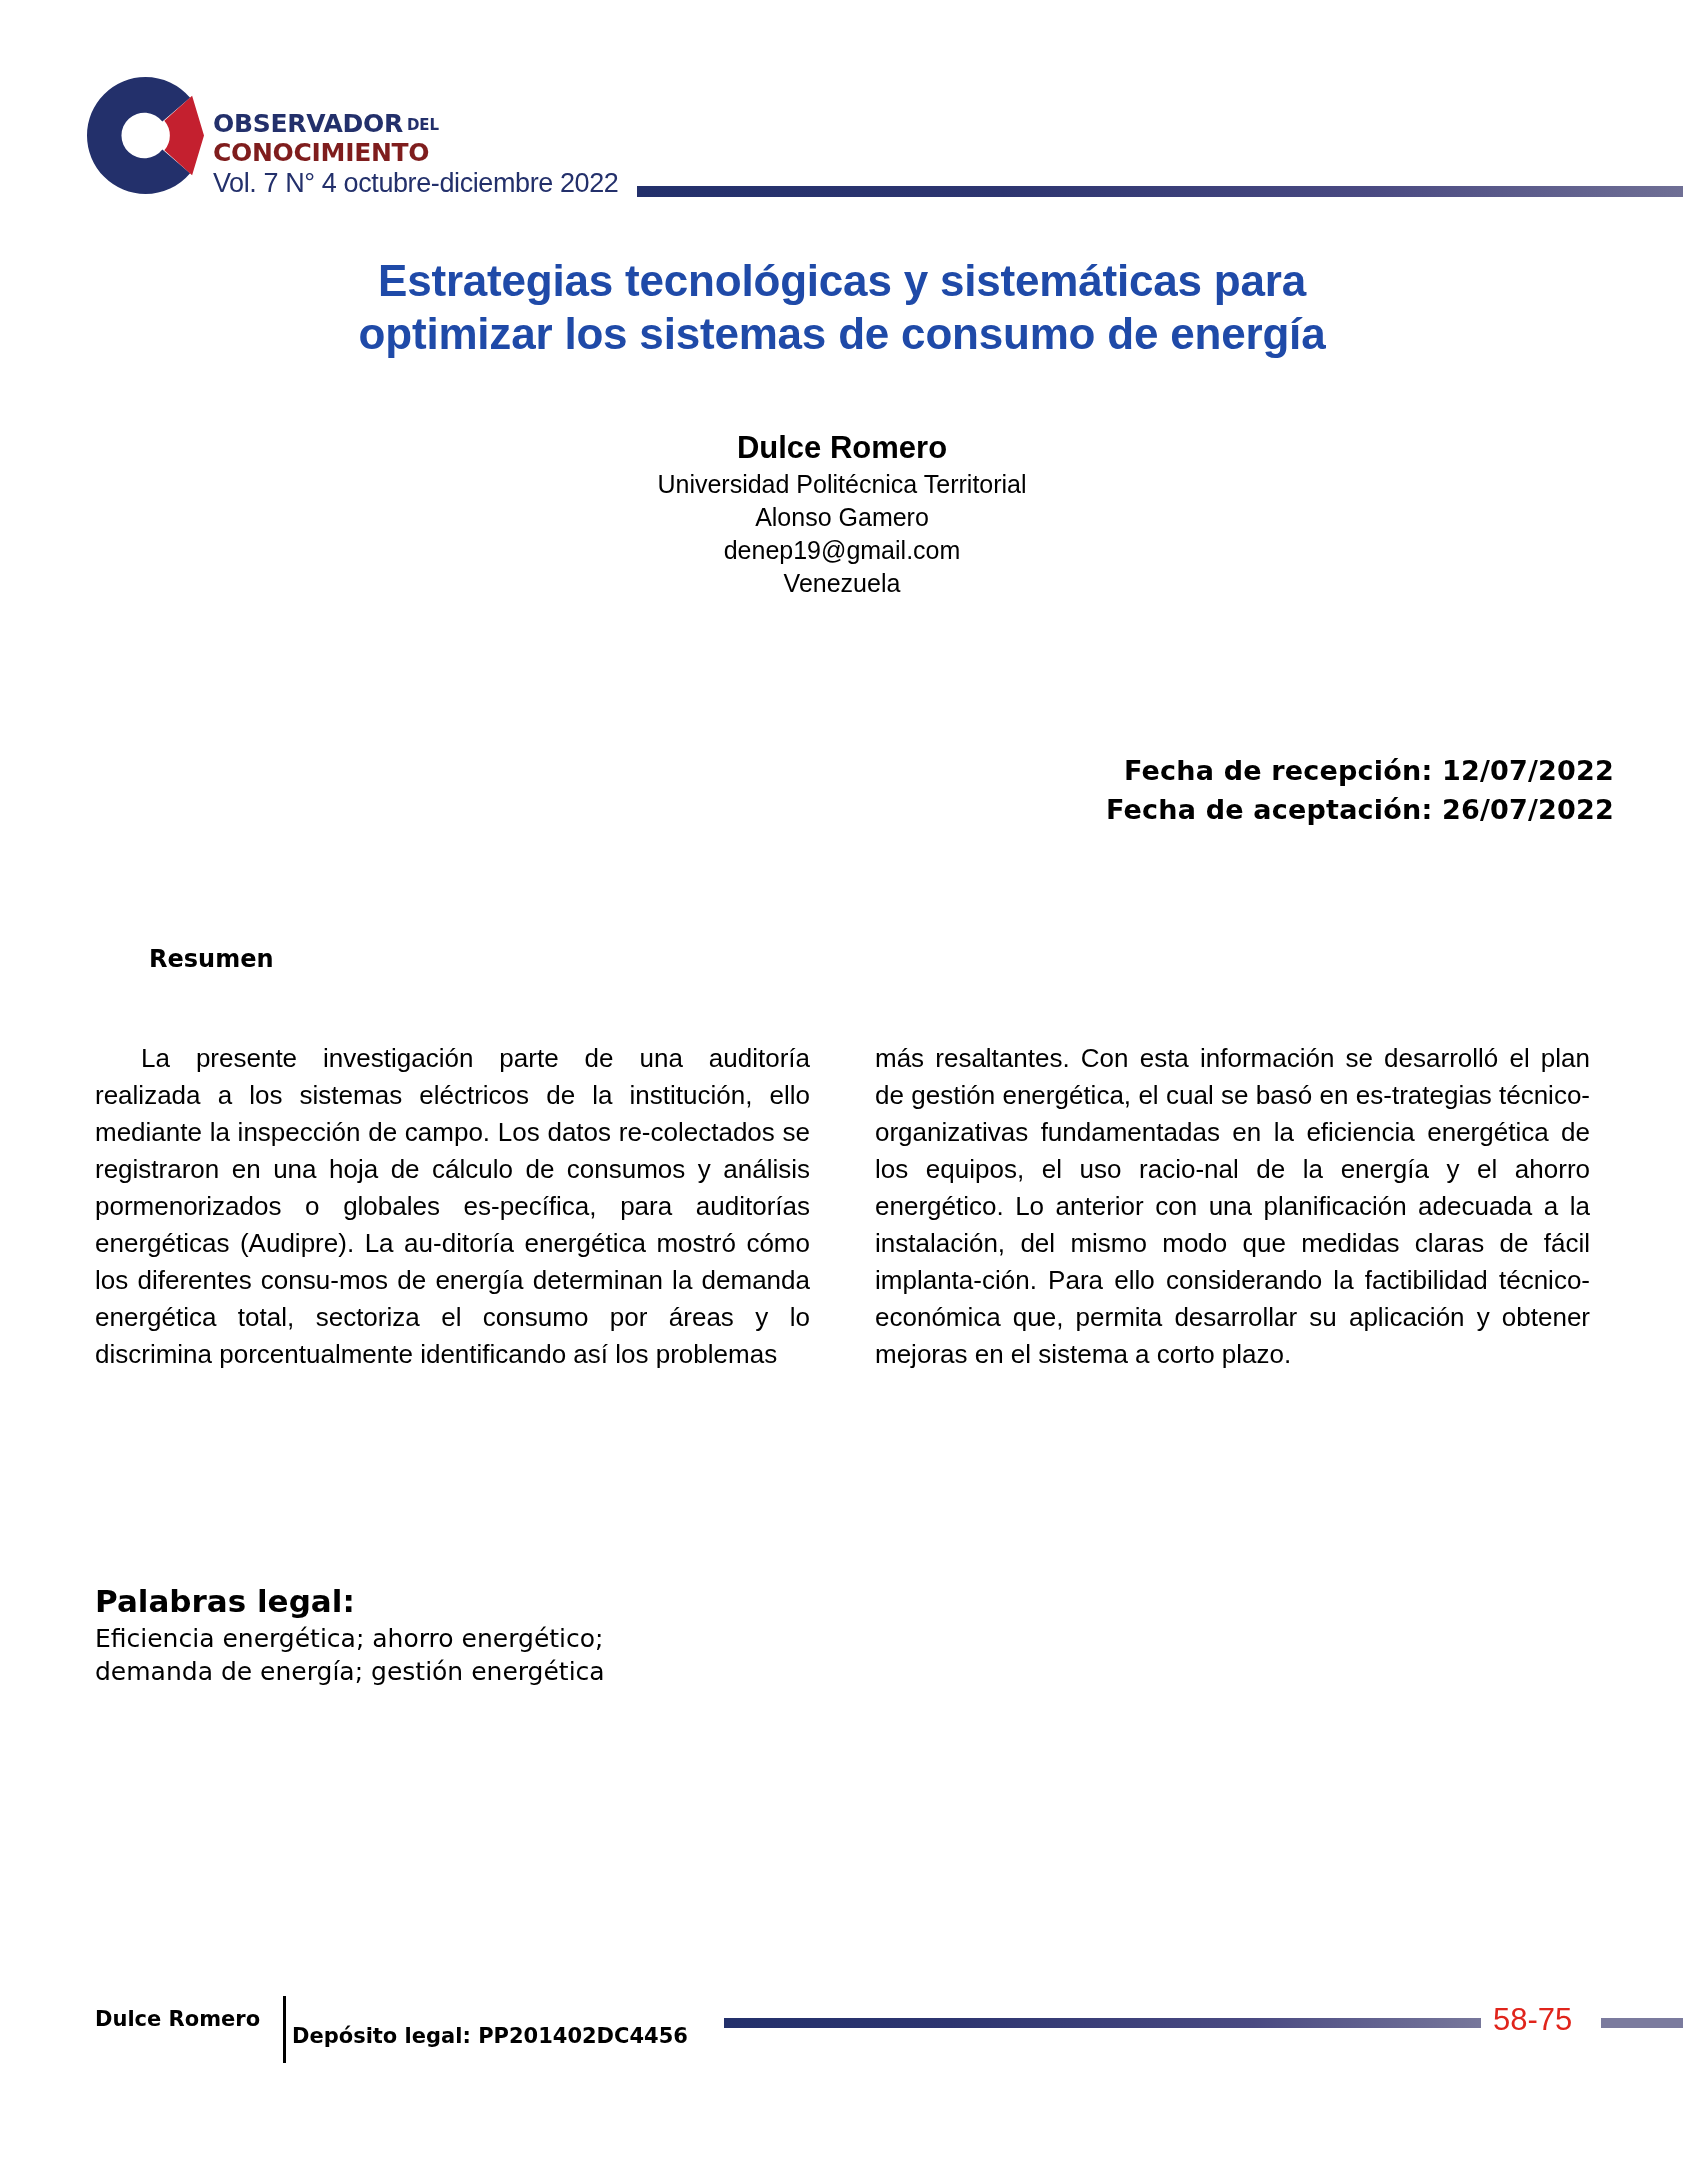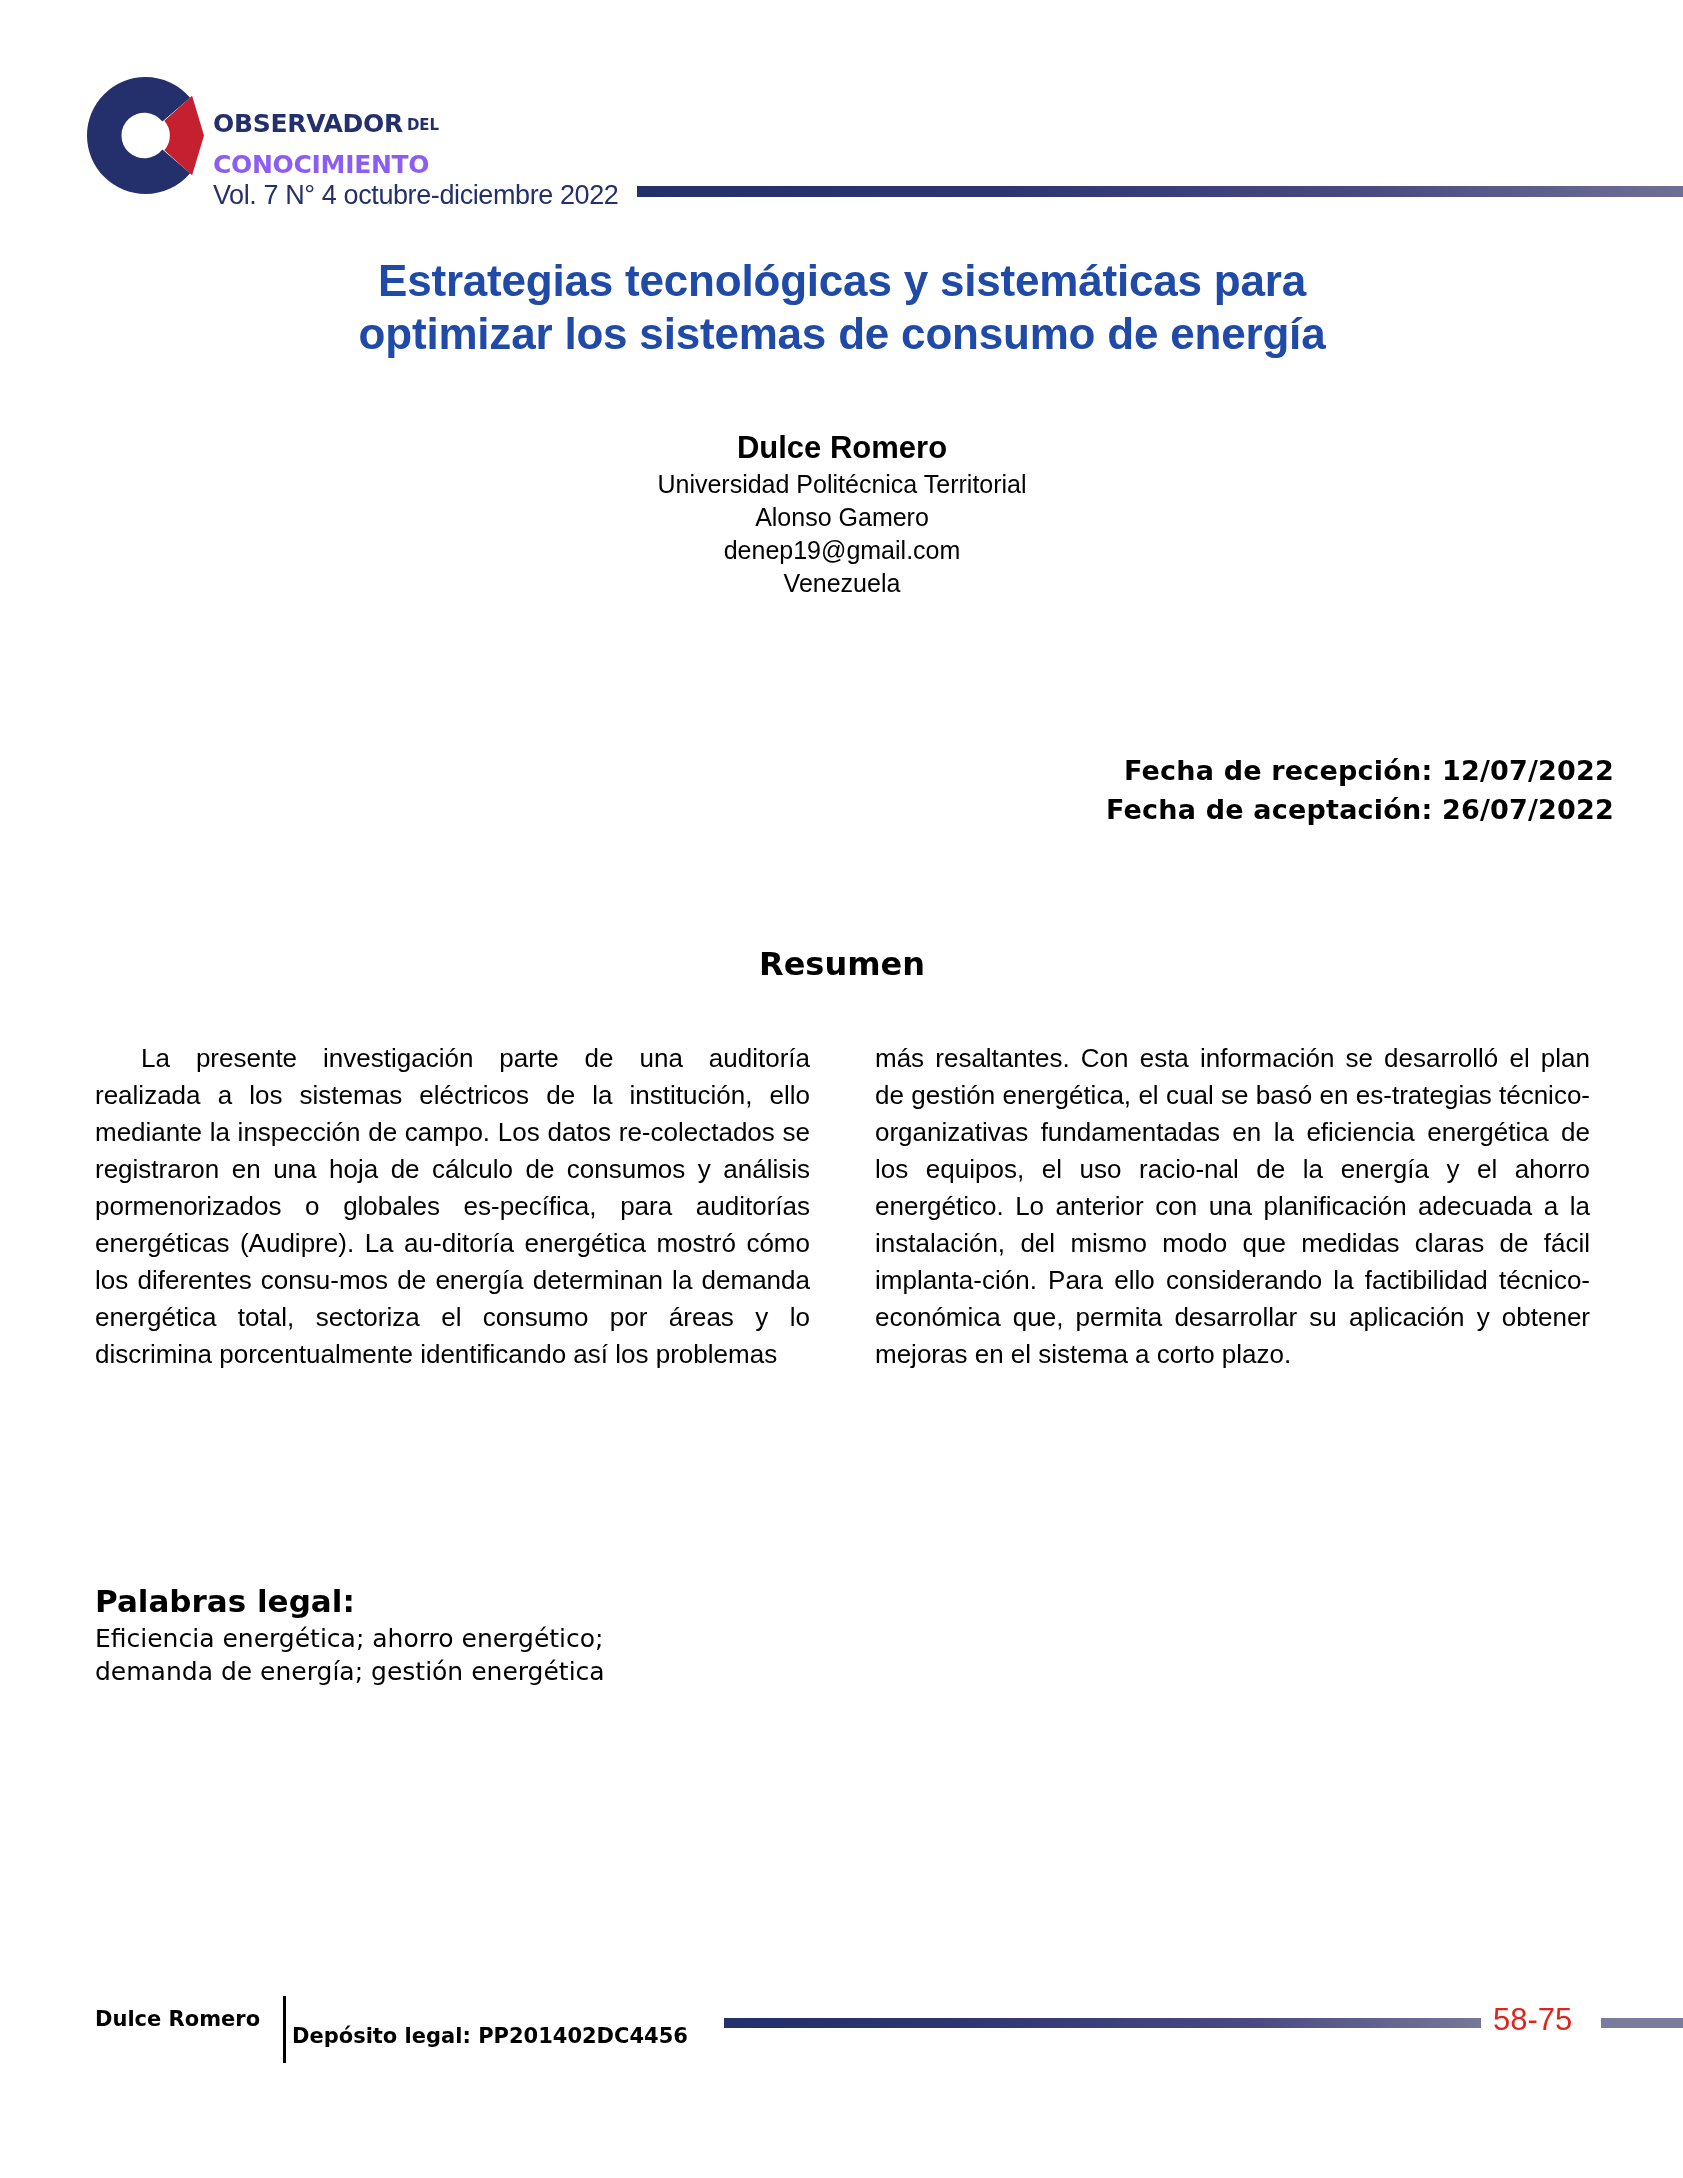--- a/index.html
+++ b/index.html
@@ -51,22 +51,22 @@
     font-size: 15px;
     vertical-align: 2px;
     margin-left: 4px;
     letter-spacing: 0px;
   }
   .wm-line2 {
     font-family: "DejaVu Sans", sans-serif;
     font-weight: 700;
     font-size: 25px;
     letter-spacing: -0.3px;
-    color: #8b5cf6;
-    margin-top: 16px;
+    color: #7f1d1d;
+    margin-top: 4px;
     white-space: nowrap;
   }
   .wm-line3 {
     font-family: "Liberation Sans", sans-serif;
     font-weight: 400;
     font-size: 27px;
     color: #23306b;
     margin-top: 5px;
     white-space: nowrap;
     letter-spacing: -0.4px;
@@ -138,24 +138,23 @@
     color: #000;
     white-space: nowrap;
   }
 
   
   .section-heading {
     position: absolute;
     left: 149px;
     top: 945px;
     width: 1386px;
-    text-align: center;
-    font-family: "DejaVu Sans", sans-serif;
-    font-weight: 700;
-    font-size: 32px;
+    font-family: "DejaVu Sans", sans-serif;
+    font-weight: 700;
+    font-size: 24px;
     color: #000;
   }
 
   .abstract {
     position: absolute;
     left: 95px;
     top: 1040px;
     width: 1495px;
     display: flex;
     gap: 65px;

